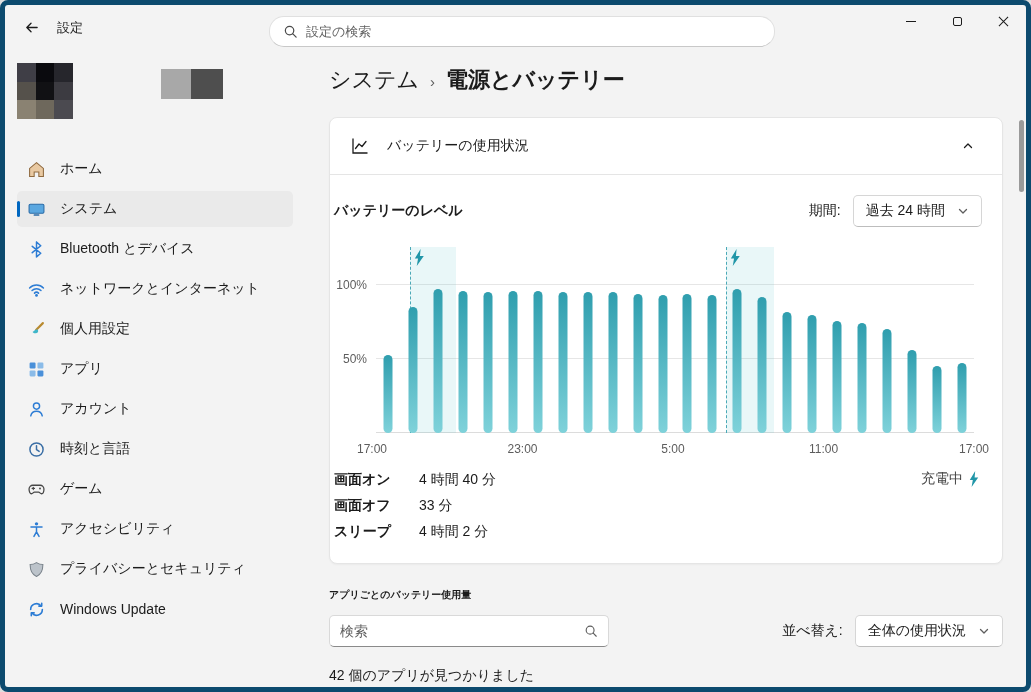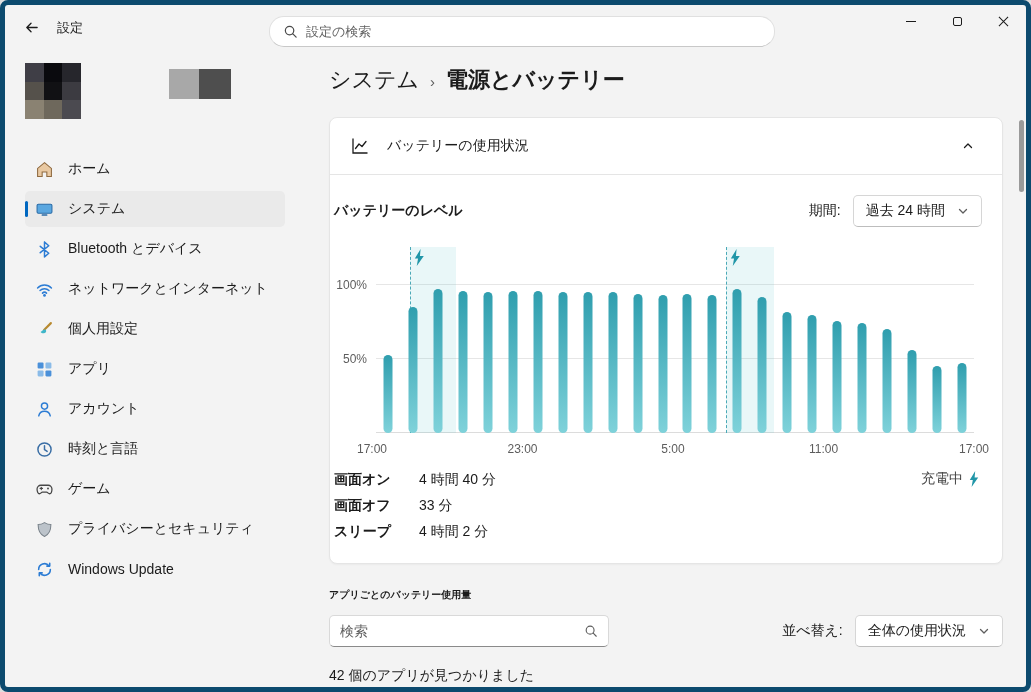--- a/index.html
+++ b/index.html
@@ -41,21 +41,21 @@
   .search-box input::placeholder{ color:#5f5f5f; }
   .window-controls{ position:absolute; right:0; top:0; display:flex; }
   .window-controls .wc-btn{
     width:46px; height:33px; border:none; background:transparent; cursor:pointer;
     display:flex; align-items:center; justify-content:center;
   }
   .glyph-min{ width:10px; height:1px; background:var(--text); }
   .glyph-max{ width:9px; height:9px; border:1px solid var(--text); border-radius:2px; }
 
   
-  .sidebar{ position:absolute; left:0; top:44px; width:300px; bottom:0; padding:0 14px; }
+  .sidebar{ position:absolute; left:0; top:44px; width:300px; bottom:0; padding:0 6px; }
   .account{ position:relative; height:88px; margin-bottom:14px; }
   .avatar{
     position:absolute; left:6px; top:14px; width:56px; height:56px;
     display:grid; grid-template-columns:repeat(3,1fr); grid-template-rows:repeat(3,1fr);
   }
   .name-redacted{ position:absolute; left:150px; top:20px; height:30px; display:flex; }
   .name-redacted div{ height:30px; }
   .name-redacted div:first-child{ width:30px; }
   .name-redacted div:last-child{ width:32px; }
 
@@ -288,20 +288,29 @@
         </div>
         <div class="nav-item">
           <span class="nav-icon">
             <svg viewBox="0 0 16 16">
               <path d="M4.5 4h7A3.5 3.5 0 0 1 15 7.5c0 2-.8 4.5-2.2 4.5C11.5 12 11 10.5 10 10.5H6C5 10.5 4.5 12 3.2 12 1.8 12 1 9.5 1 7.5A3.5 3.5 0 0 1 4.5 4Z" fill="none" stroke="#474747" stroke-width="1.2"></path>
               <circle cx="11.3" cy="7" r="0.9" fill="#474747"></circle>
               <path d="M5 5.9v2.2M3.9 7h2.2" stroke="#474747" stroke-width="1.1" stroke-linecap="round"></path>
             </svg>
           </span>
           <span>ゲーム</span>
+        </div>
+        <div class="nav-item">
+          <span class="nav-icon">
+            <svg viewBox="0 0 16 16">
+              <circle cx="8" cy="2.7" r="1.6" fill="#2c7cd4"></circle>
+              <path d="M2.8 5.6h10.4M8 5.6v4.6M8 10.2l-2.4 4.3M8 10.2l2.4 4.3" fill="none" stroke="#2c7cd4" stroke-width="1.4" stroke-linecap="round"></path>
+            </svg>
+          </span>
+          <span>アクセシビリティ</span>
         </div>
         <div class="nav-item">
           <span class="nav-icon">
             <svg viewBox="0 0 16 16">
               <path d="M8 1.5c2 1.2 4 1.8 6 1.8 0 5.5-2 9.5-6 11.2C4 12.8 2 8.8 2 3.3c2 0 4-.6 6-1.8Z" fill="#bcc3ca" stroke="#7b848c"></path>
             </svg>
           </span>
           <span>プライバシーとセキュリティ</span>
         </div>
         <div class="nav-item">

